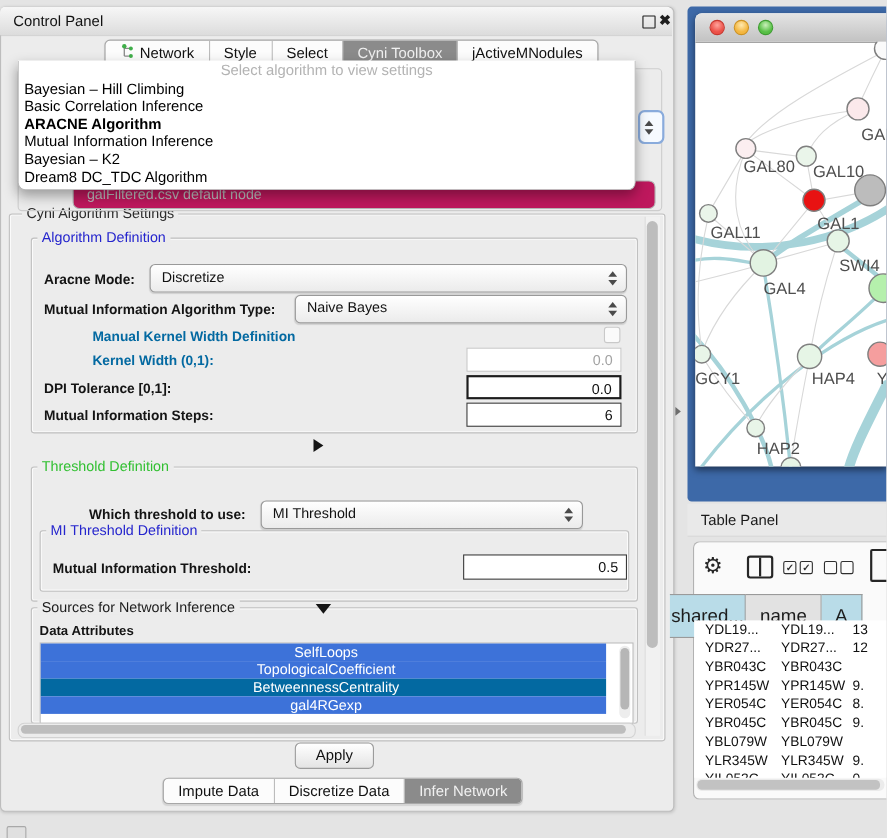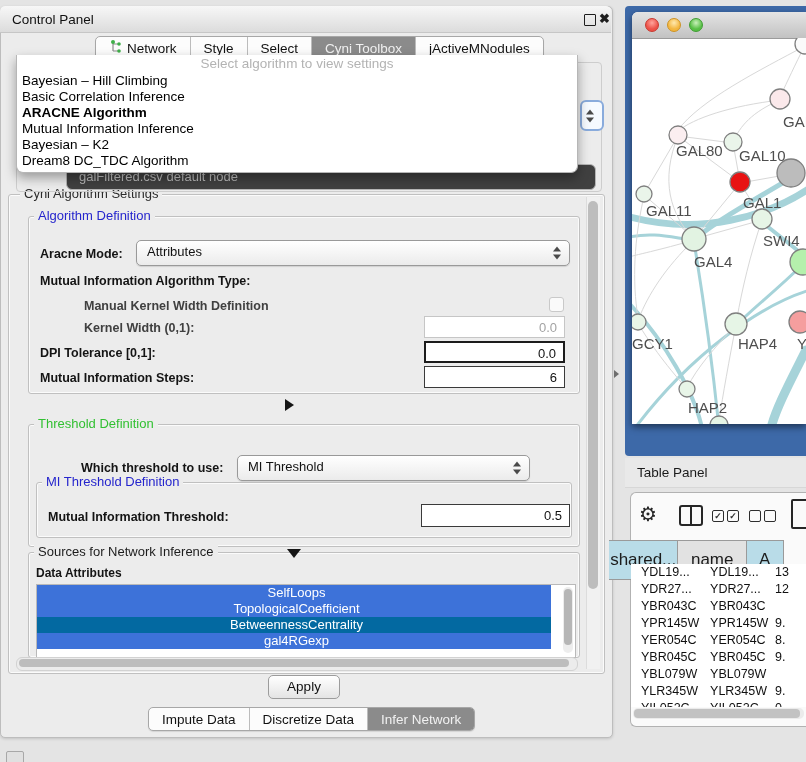--- a/index.html
+++ b/index.html
@@ -23,29 +23,29 @@
   .seg .s.sel{background:#8b8b8b;color:#f1f1f1;}
   .net-ico{margin-right:5px;display:inline-block;}
   
   .popup{left:16px;top:55px;width:560px;height:117px;background:#fff;border:1px solid #b6b6b6;
          border-top:none;border-radius:0 0 7px 7px;box-shadow:0 5px 12px rgba(0,0,0,.35);z-index:10;
          font-size:13.5px;overflow:hidden;}
   .phead{height:18px;line-height:18px;text-align:center;color:#b3b3b3;}
   .pitem{height:16px;line-height:16px;padding-left:5px;color:#000;}
   .pitem.b{font-weight:bold;}
   .bg-groupbox{left:16px;top:62px;width:584px;height:128px;border:1px solid #cdcdcd;border-radius:4px;z-index:2;}
-  .bg-combo{left:66px;top:164px;width:516px;height:24px;background:#404040;border:1px solid #b5b5b5;
+  .bg-combo{left:66px;top:164px;width:516px;height:24px;background:#be185d;border:1px solid #b5b5b5;
             border-radius:6px;z-index:3;font-size:13px;color:#b9b9b9;line-height:24px;padding-left:12px;}
   .bg-bluebox{left:580px;top:100px;width:20px;height:27px;border:2px solid #89abdc;border-radius:6px;
               background:#f6faff;z-index:3;}
   
   .panel{border:1px solid #c0c0c0;border-radius:3px;box-shadow:inset 0 0 0 1px rgba(255,255,255,.8);}
   .gtitle{position:absolute;background:#ececec;padding:0 4px;font-size:13px;white-space:nowrap;line-height:14px;}
   .lbl{position:absolute;font-size:12.5px;font-weight:bold;color:#141414;white-space:nowrap;}
-  .lbl.dis{color:#404040;padding-left:44px;}
+  .lbl.dis{color:#0369a1;padding-left:44px;}
   .combo{position:absolute;background:linear-gradient(#ffffff,#ebebeb);border:1px solid #999;
          border-radius:5px;font-size:13px;color:#111;line-height:22px;padding-left:10px;
          box-shadow:0 1px 1px rgba(0,0,0,.12);}
   .stepper{position:absolute;right:8px;top:50%;transform:translateY(-50%);width:8px;}
   .stepper .u{width:0;height:0;border-left:4px solid transparent;border-right:4px solid transparent;
               border-bottom:5px solid #4a4a4a;margin-bottom:3px;}
   .stepper .d{width:0;height:0;border-left:4px solid transparent;border-right:4px solid transparent;
               border-top:5px solid #4a4a4a;}
   .field{position:absolute;background:#fff;font-size:13px;color:#111;text-align:right;
          line-height:21px;padding-right:7px;border:1px solid #b3b3b3;}
@@ -168,28 +168,35 @@
   </div>
 
   <div class="abs panel" style="left:8px;top:194px;width:595px;height:478px;"></div>
   <div class="gtitle" style="left:20px;top:187px;color:#2b2b2b;">Cyni Algorithm Settings</div>
 
   <div class="abs panel" style="left:28px;top:216px;width:550px;height:176px;"></div>
   <div class="gtitle" style="left:34px;top:209px;color:#2525cd;">Algorithm Definition</div>
 
   <div class="lbl" style="left:40px;top:247px;">Aracne Mode:</div>
   <div class="combo" style="left:136px;top:240px;width:422px;height:24px;">
-    <span>Attributes</span>
+    <span>Discretize</span>
     <span class="stepper">
         <span class="u" style="display:block;"></span>
         <span class="d" style="display:block;"></span>
       </span>
   </div>
 
   <div class="lbl" style="left:40px;top:274px;">Mutual Information Algorithm Type:</div>
+  <div class="combo" style="left:268px;top:268px;width:290px;height:24px;">
+    <span>Naive Bayes</span>
+    <span class="stepper">
+        <span class="u" style="display:block;"></span>
+        <span class="d" style="display:block;"></span>
+      </span>
+  </div>
 
   <div class="lbl dis" style="left:40px;top:299px;">Manual Kernel Width Definition</div>
   <div class="checkbox" style="left:549px;top:297px;"></div>
 
   <div class="lbl dis" style="left:40px;top:321px;">Kernel Width (0,1):</div>
   <div class="field dis" style="left:424px;top:316px;width:132px;height:20px;">0.0</div>
 
   <div class="lbl" style="left:40px;top:346px;">DPI Tolerance [0,1]:</div>
   <div class="field strong" style="left:424px;top:341px;width:130px;height:18px;">0.0</div>
 

